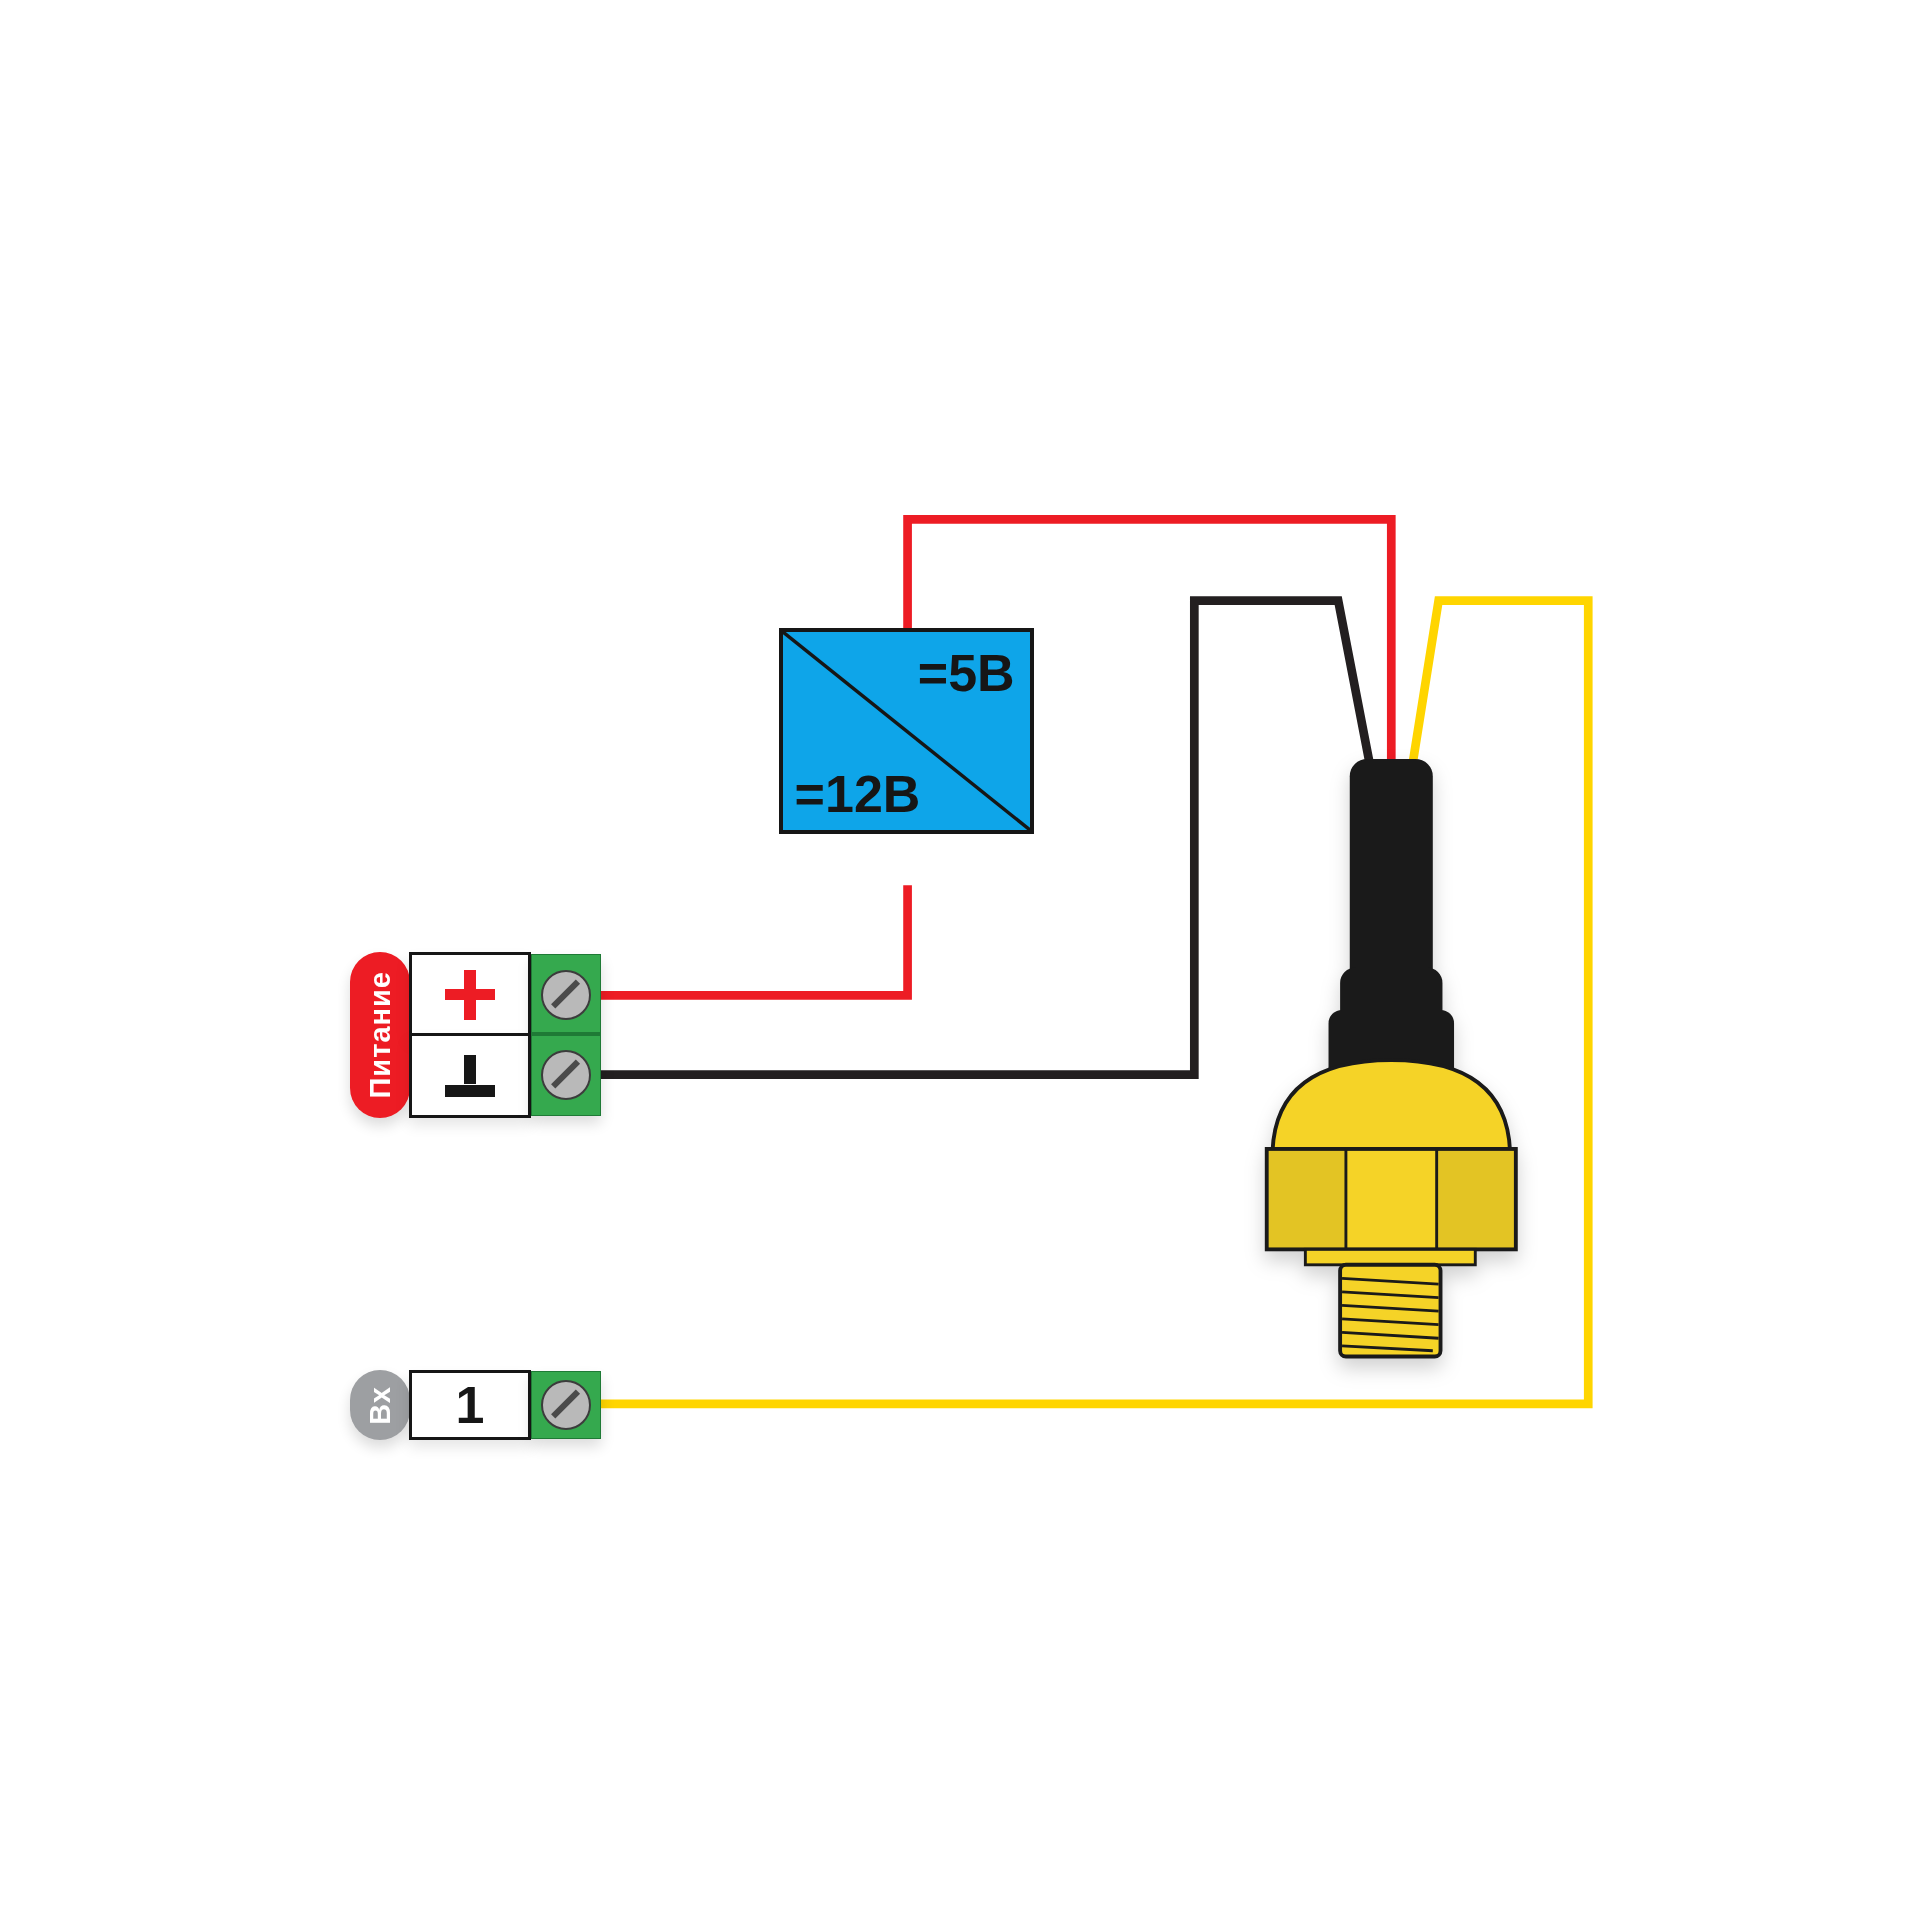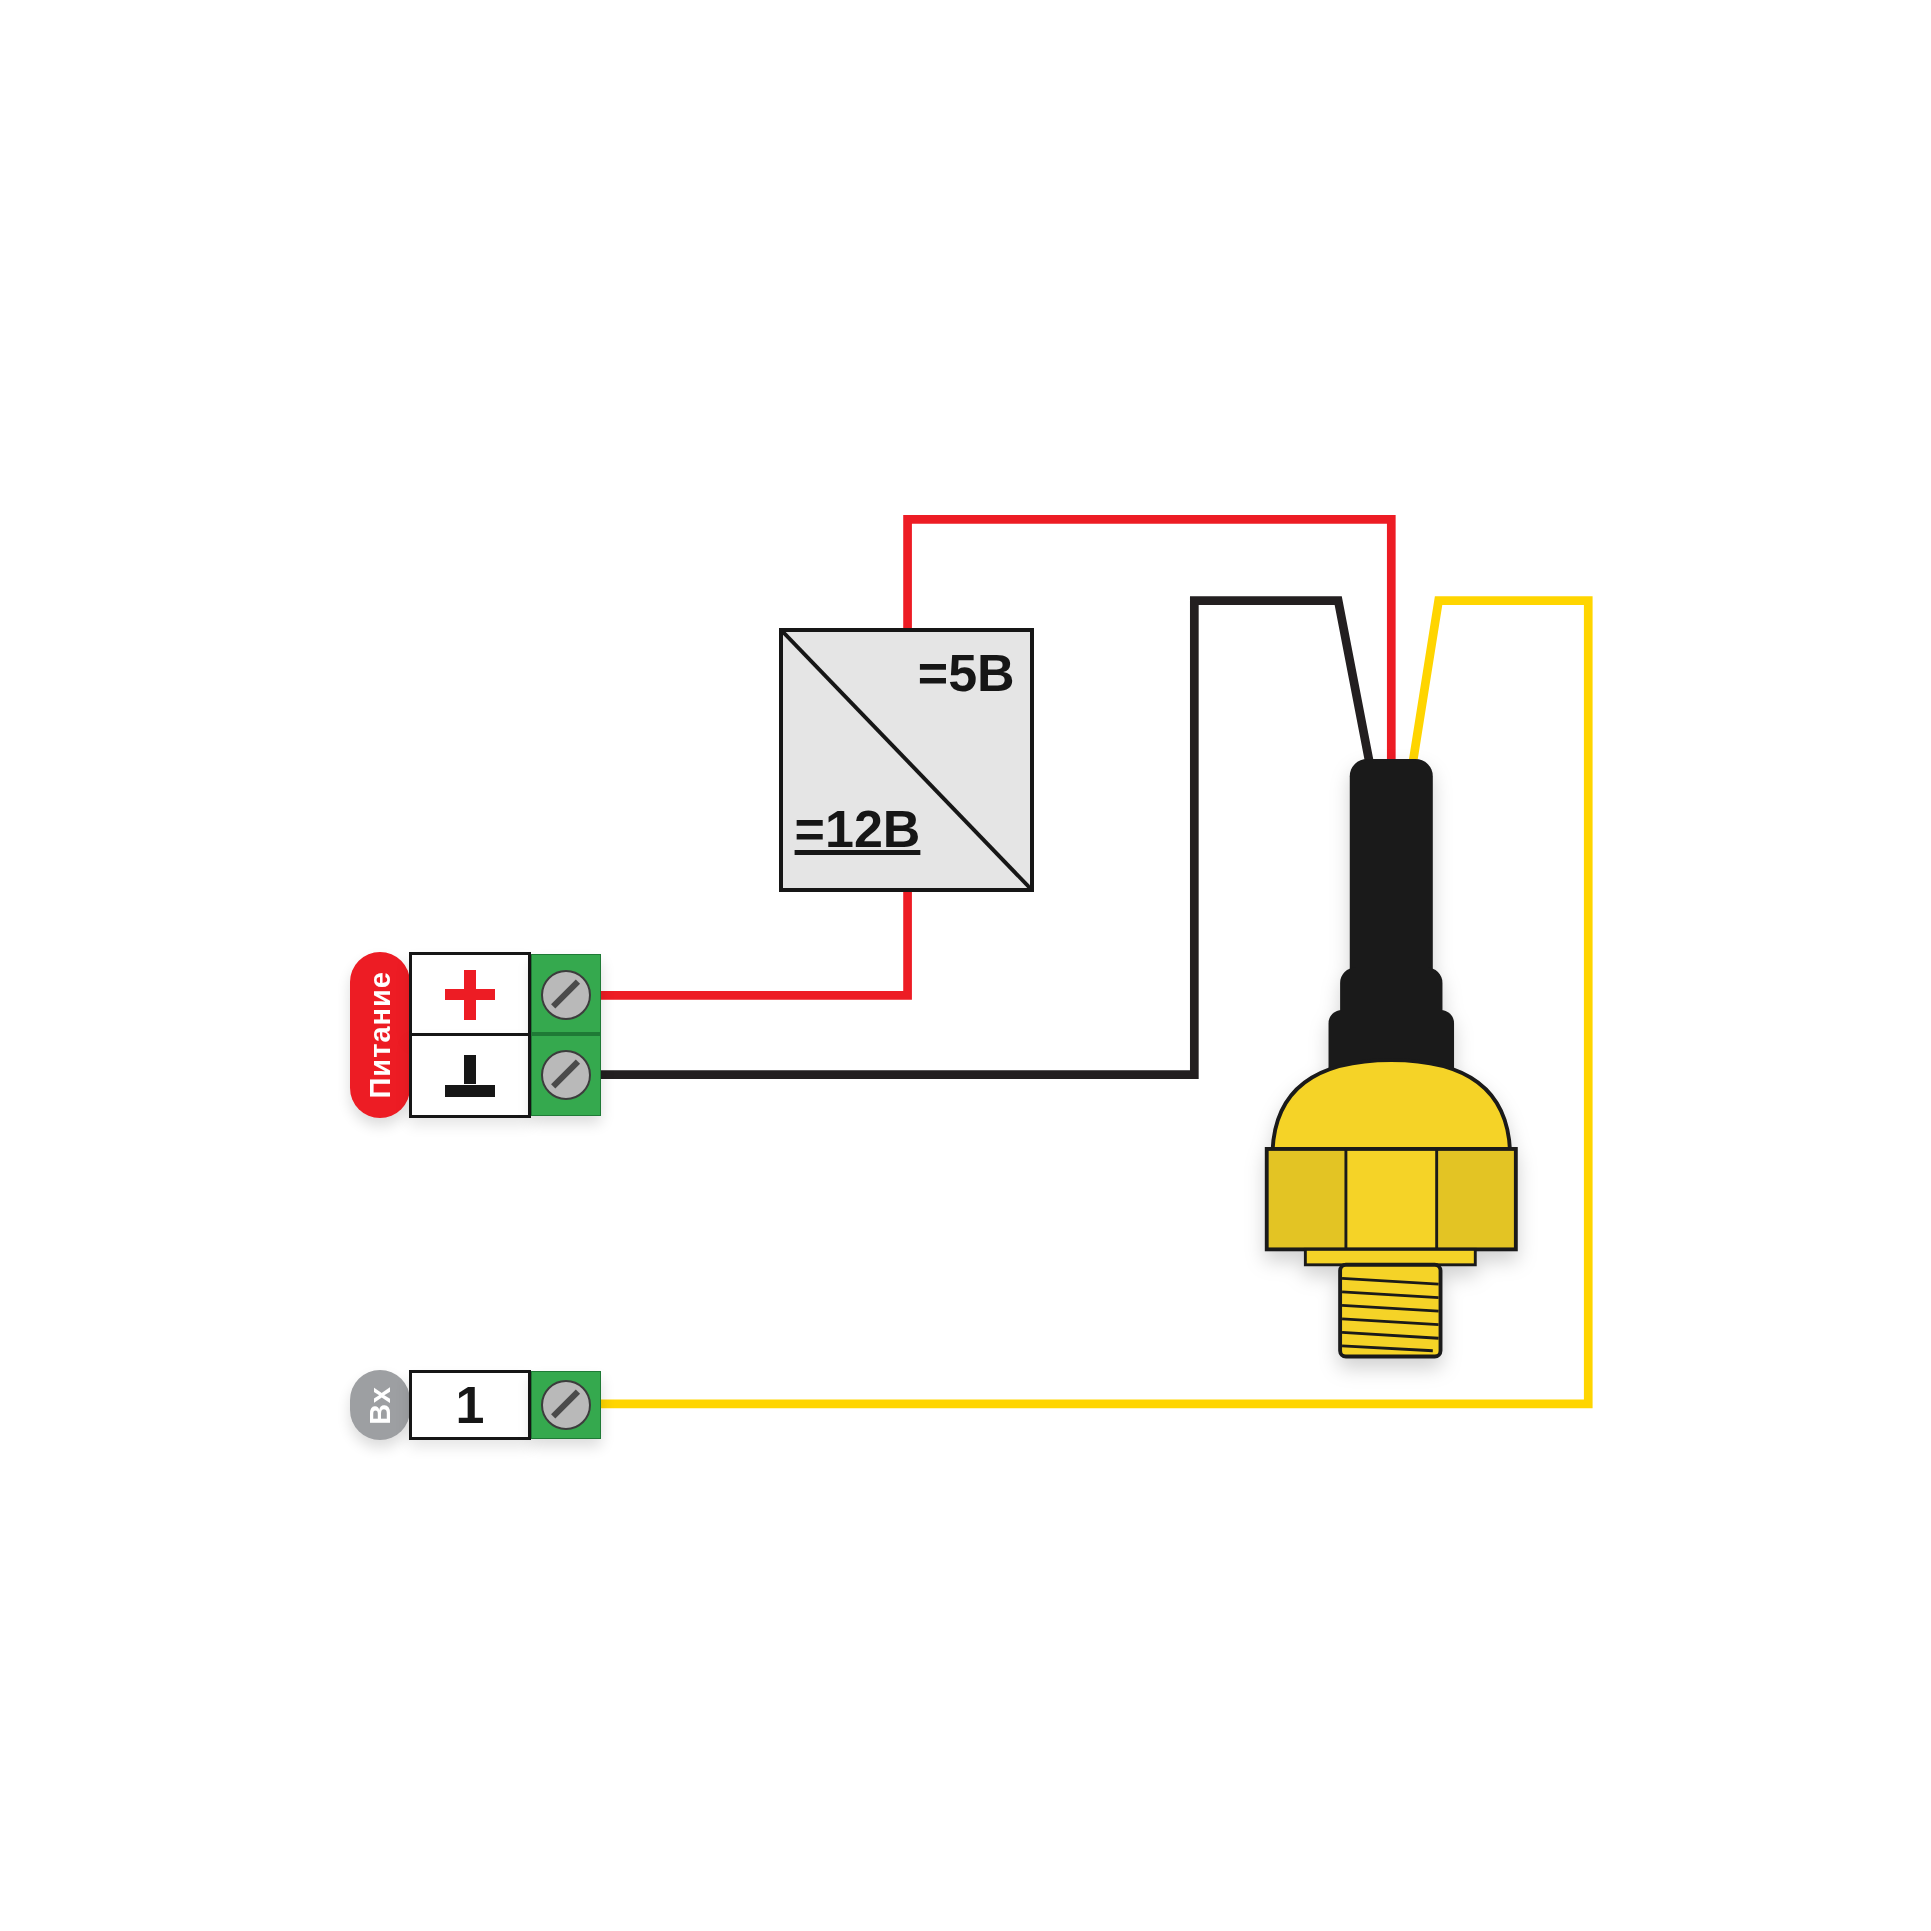--- a/index.html
+++ b/index.html
@@ -4,27 +4,27 @@
 <style>
   html,body { margin:0; padding:0; background:#fff; }
   .canvas {
     position:relative; width:1931px; height:1931px; background:#ffffff;
     font-family:"Liberation Sans","DejaVu Sans",sans-serif; overflow:hidden;
   }
   .wires-layer { position:absolute; left:0; top:0; width:1931px; height:1931px; }
 
   
   .converter {
-    position:absolute; left:779px; top:628px; width:255px; height:264px;
-    box-sizing:border-box; border:4.8px solid #161616; background:#e5e5e5;
+    position:absolute; left:779px; top:628px; width:255px; height:206px;
+    box-sizing:border-box; border:4.8px solid #161616; background:#0ea5e9;
   }
   .converter svg { position:absolute; left:0; top:0; width:100%; height:100%; }
   .conv-label { position:absolute; font-weight:700; font-size:52px; color:#161616; line-height:1; }
   .conv-label.out { right:15.4px; top:15.4px; }
-  .conv-label.in  { left:11.6px; bottom:33px;text-decoration:underline; }
+  .conv-label.in  { left:11.6px; bottom:10px; }
 
   
   .tag {
     position:absolute; display:flex; align-items:center; justify-content:center;
     border-radius:30px; box-shadow:0 7.7px 13.5px rgba(0,0,0,0.14);
   }
   .tag span {
     writing-mode:vertical-rl; transform:rotate(180deg);
     color:#ffffff; font-weight:700; font-size:29px; letter-spacing:1px;
   }

